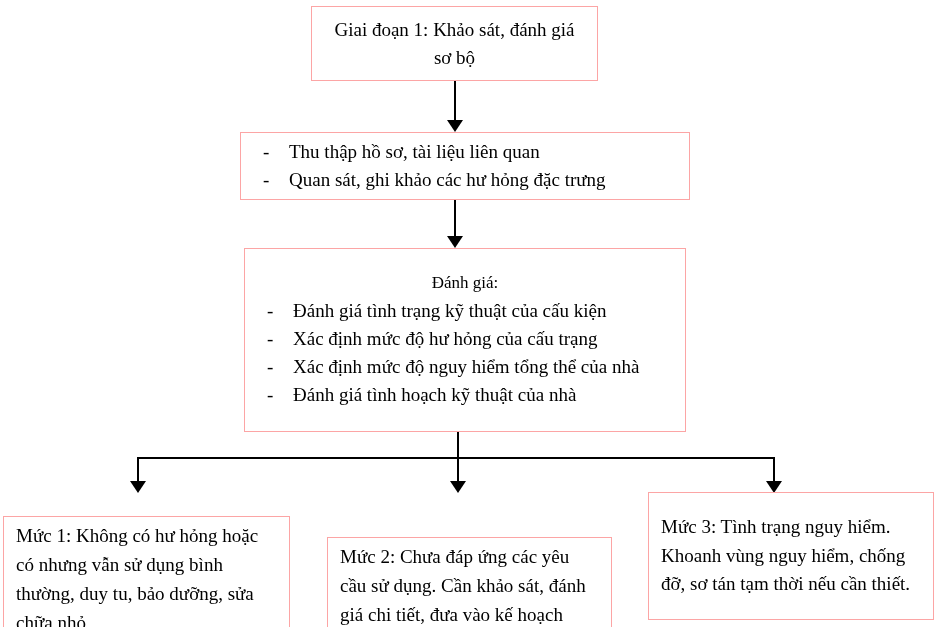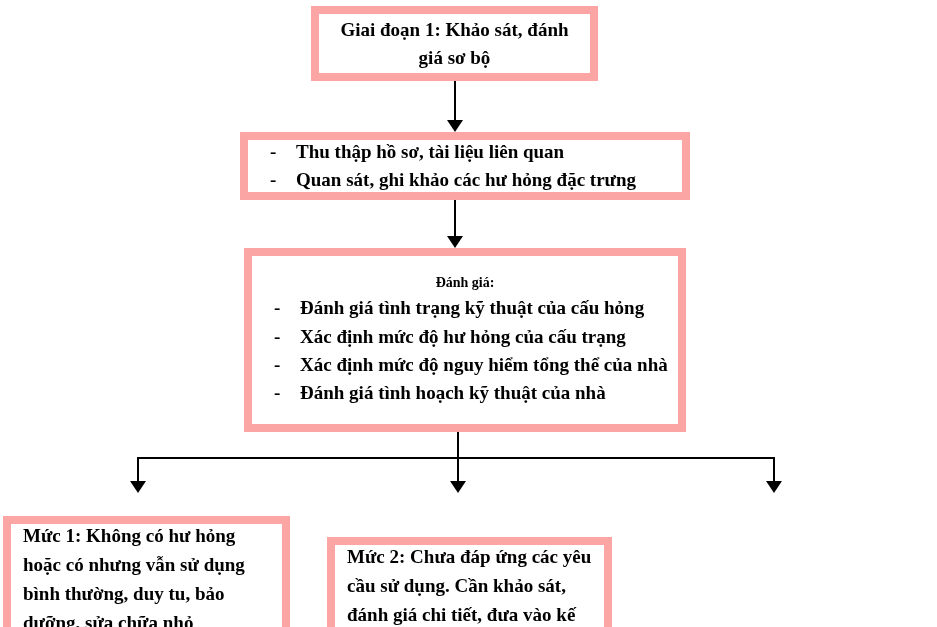--- a/index.html
+++ b/index.html
@@ -13,35 +13,34 @@
     height: 627px;
     background: #ffffff;
     font-family: "Liberation Serif", "DejaVu Serif", serif;
     color: #000000;
     overflow: hidden;
   }
   .node {
     position: absolute;
     box-sizing: border-box;
     background: #ffffff;
-    border: 8px solid #fca5a5;
+    border: 1px solid #fca5a5;
     display: flex;
     flex-direction: column;
     justify-content: center;
-    font-weight: bold;
   }
   .node-title {
     text-align: center;
     font-size: 19px;
     line-height: 1.45;
     padding: 0 14px;
   }
   .node-heading {
     text-align: center;
-    font-size: 14px;
+    font-size: 17px;
     line-height: 1.45;
     margin-bottom: 1px;
   }
   .bullets {
     list-style: none;
     margin: 0;
     padding: 0;
   }
   .bullets li {
     position: relative;
@@ -107,21 +106,21 @@
   </div>
 
   <div class="vline" style="left:454px; top:200px; height:38px;"></div>
   <div class="arrowhead" style="left:447px; top:236px;"></div>
 
   <div class="node" style="left:244px; top:248px; width:442px; height:184px;">
     <div class="node-heading">Đánh giá:</div>
     <ul class="bullets">
       <li>
         <span class="dash">-</span>
-        <span>Đánh giá tình trạng kỹ thuật của cấu hỏng</span>
+        <span>Đánh giá tình trạng kỹ thuật của cấu kiện</span>
       </li>
       <li>
         <span class="dash">-</span>
         <span>Xác định mức độ hư hỏng của cấu trạng</span>
       </li>
       <li>
         <span class="dash">-</span>
         <span>Xác định mức độ nguy hiểm tổng thể của nhà</span>
       </li>
       <li>
@@ -144,14 +143,17 @@
   <div class="arrowhead" style="left:766px; top:481px;"></div>
 
   <div class="node" style="left:3px; top:516px; width:287px; height:128px;">
     <div class="para">Mức 1: Không có hư hỏng hoặc có nhưng vẫn sử dụng bình thường, duy tu, bảo dưỡng, sửa chữa nhỏ</div>
   </div>
 
   <div class="node" style="left:327px; top:492px; width:285px; height:128px;margin-top:45px;">
     <div class="para">Mức 2: Chưa đáp ứng các yêu cầu sử dụng. Cần khảo sát, đánh giá chi tiết, đưa vào kế hoạch chung.</div>
   </div>
 
+  <div class="node" style="left:648px; top:492px; width:286px; height:128px;">
+    <div class="para">Mức 3: Tình trạng nguy hiểm. Khoanh vùng nguy hiểm, chống đỡ, sơ tán tạm thời nếu cần thiết.</div>
+  </div>
 
 </div>
 
 </body></html>

